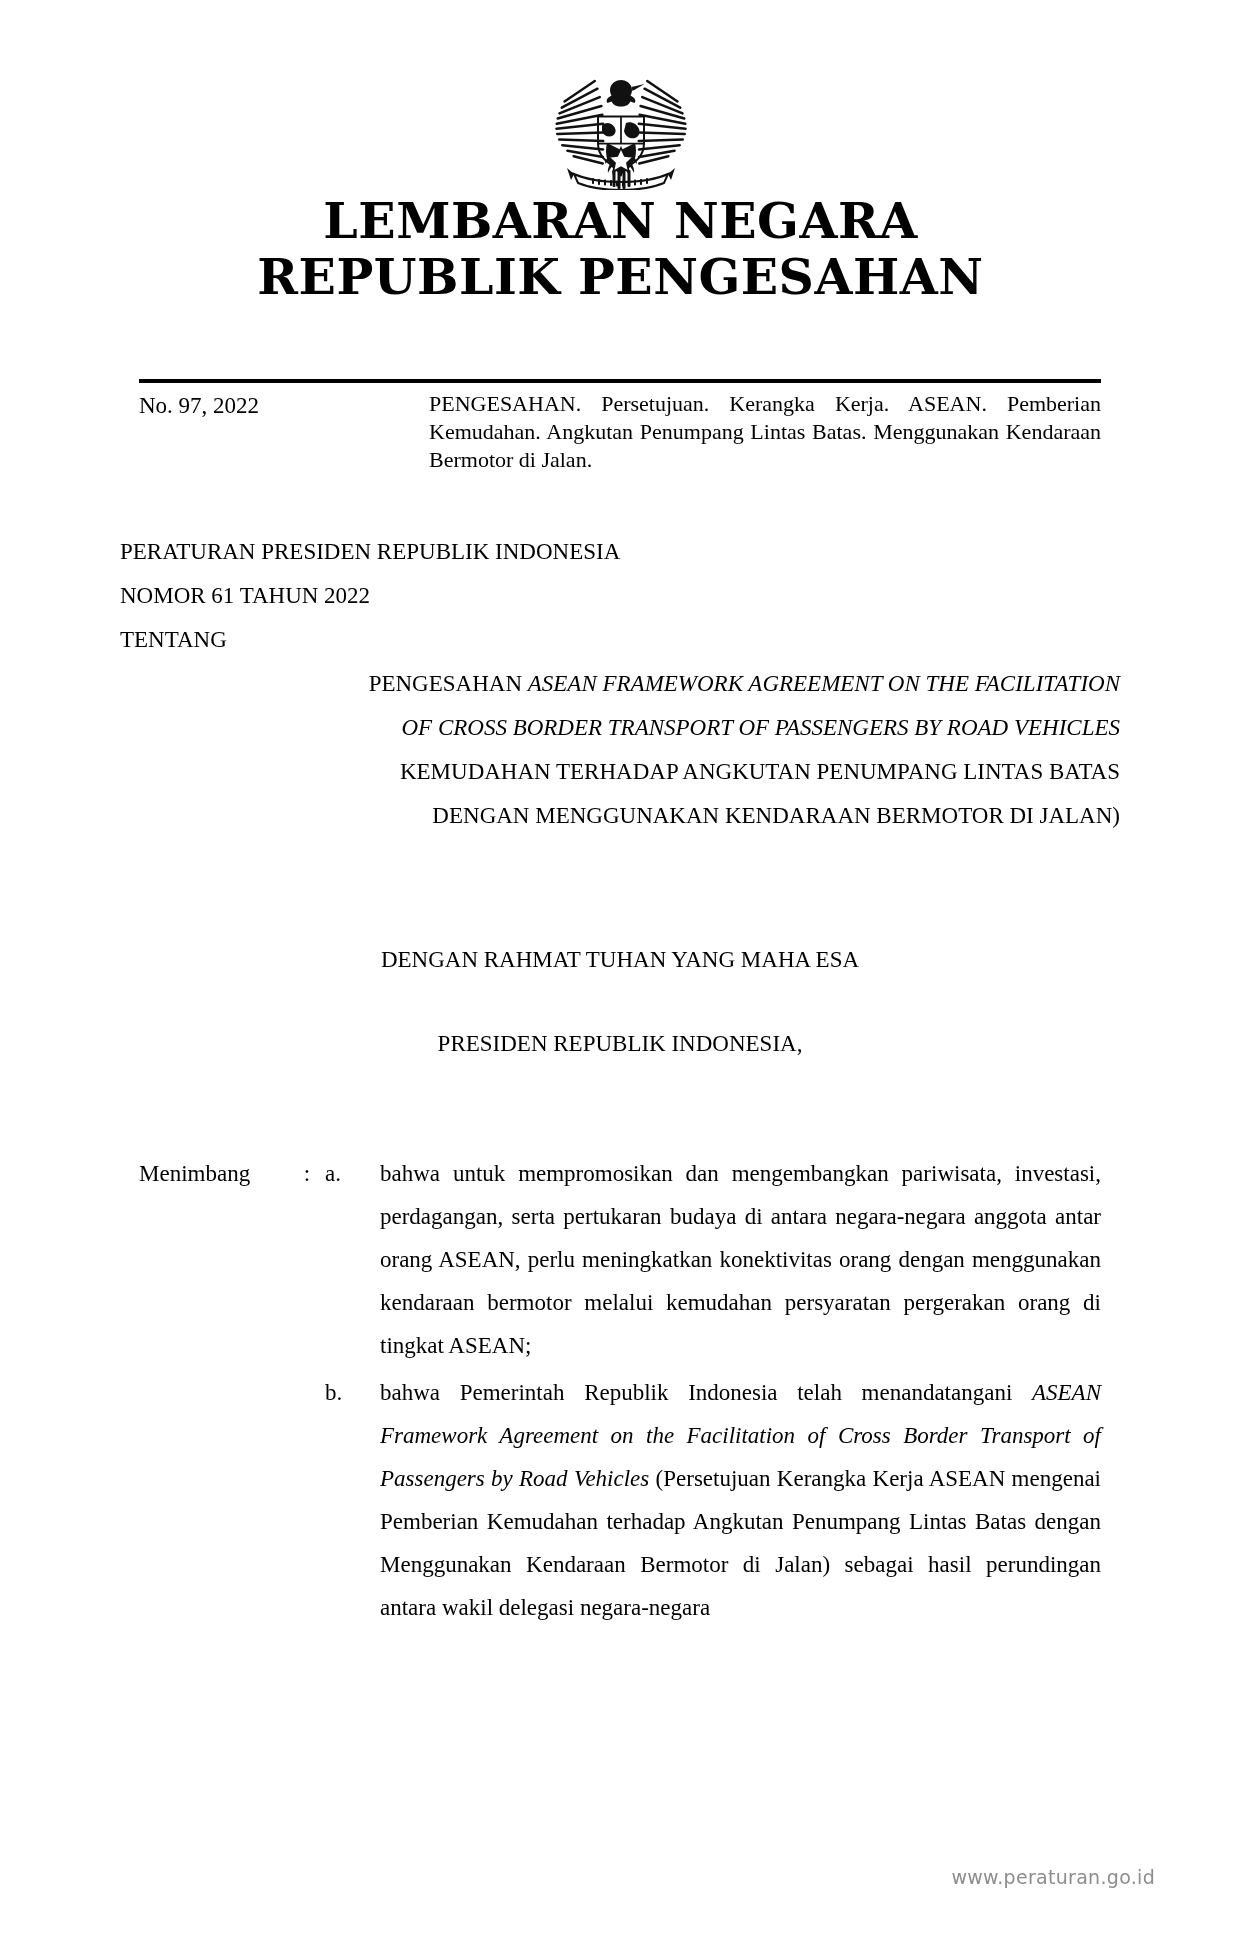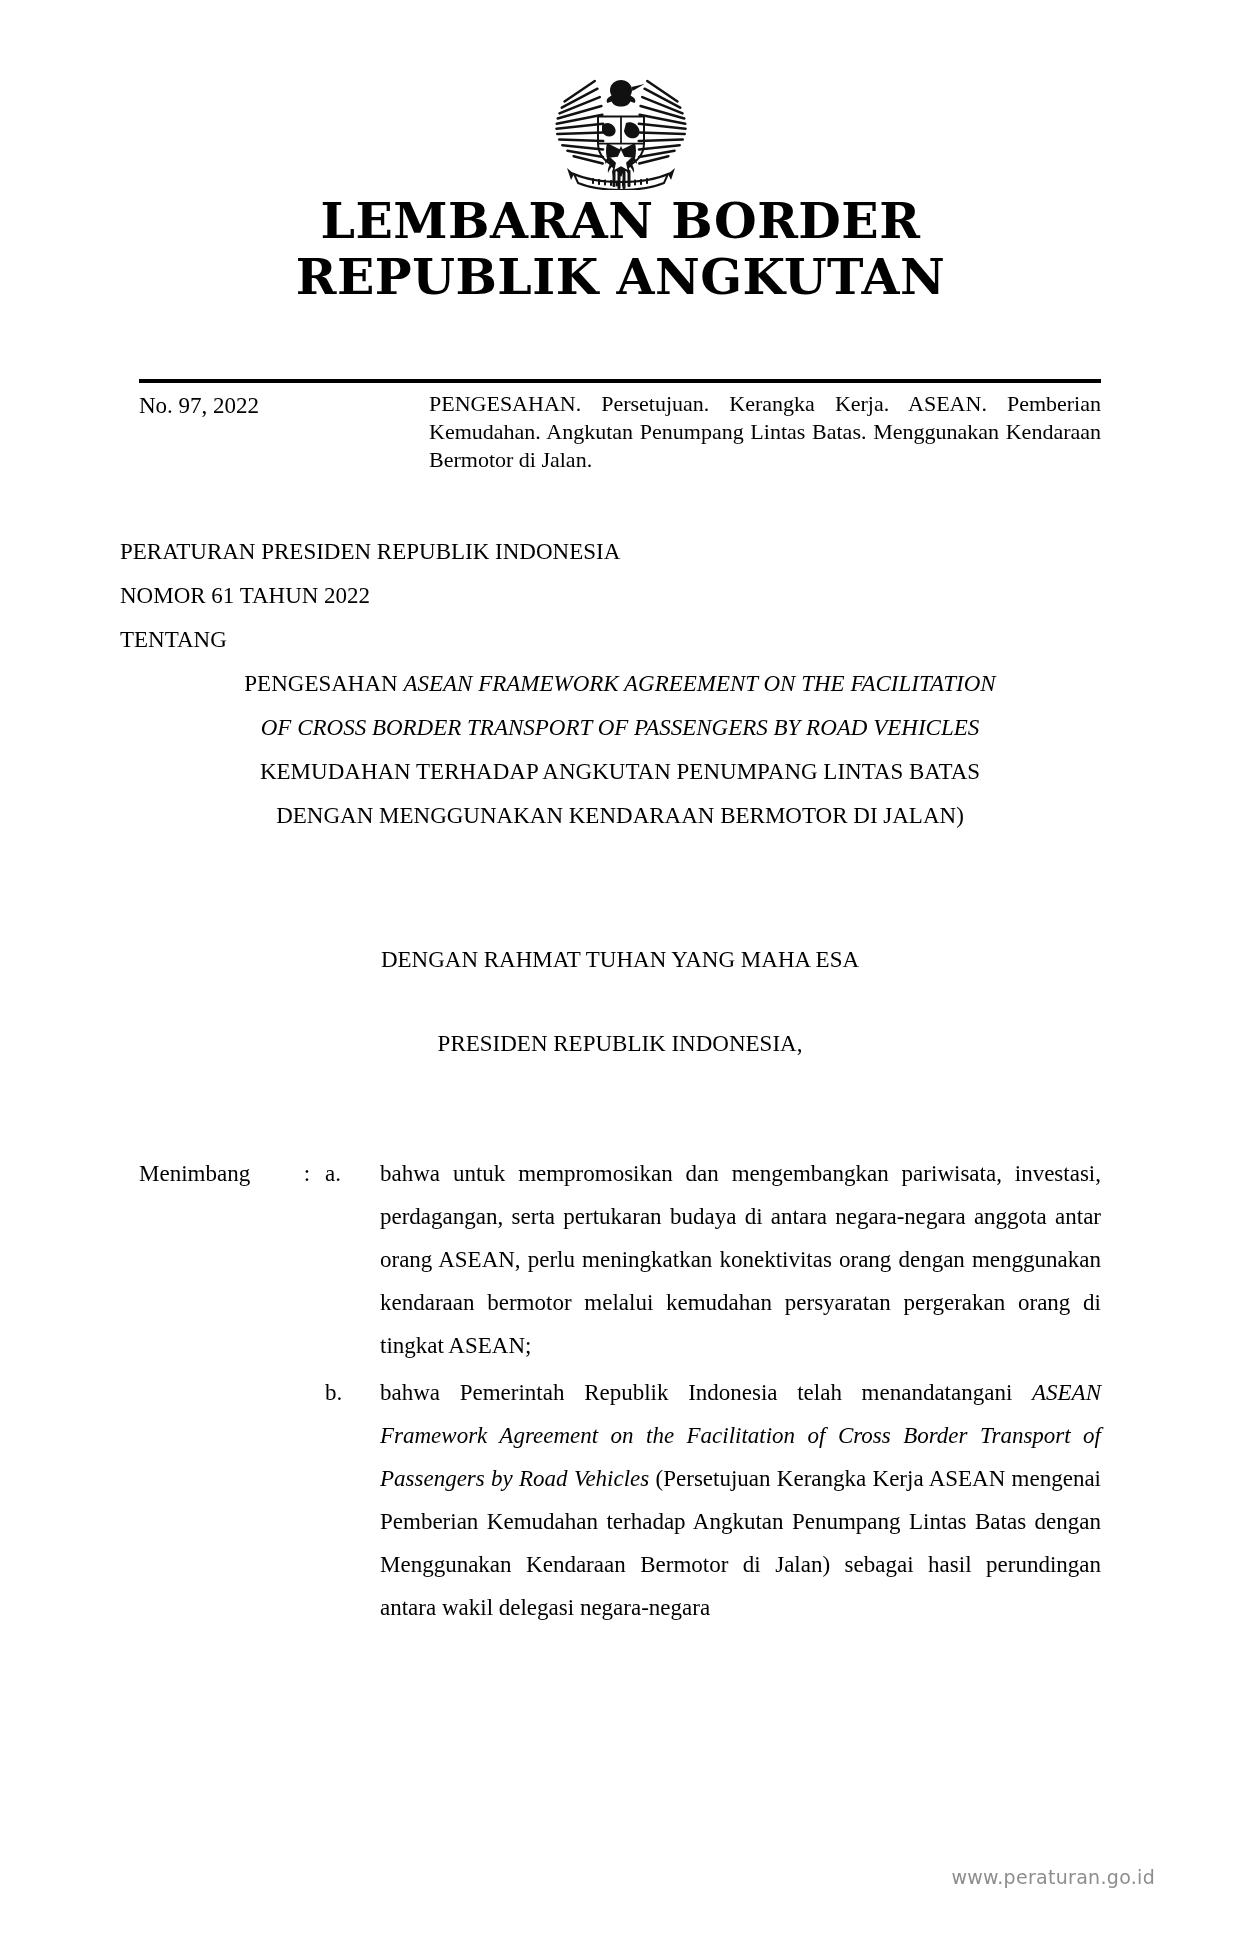--- a/index.html
+++ b/index.html
@@ -101,21 +101,21 @@
 
   .ttl-long {
     position: absolute;
     top: 662px;
     left: 120px;
     width: 1000px;
     text-align: center;
     font-size: 23px;
     line-height: 44px;
   }
-  .ttl-long .tline { display: block; }
+  .ttl-long .tline { display: block; text-align: right; }
   .ttl-long i { font-style: italic; }
 
   .bless {
     position: absolute;
     top: 938px;
     left: 120px;
     width: 1000px;
     text-align: center;
     font-size: 23px;
     line-height: 44px;
@@ -257,22 +257,22 @@
             <rect x="176" y="243" width="4" height="12" rx="1.5"></rect>
             <rect x="188" y="242" width="4" height="12" rx="1.5"></rect>
             <rect x="200" y="240" width="4" height="12" rx="1.5"></rect>
           </g>
         </g>
       </svg>
     </span>
   </div>
 
   <div class="masthead">
-    <span class="m-line1">LEMBARAN BORDER</span>
-    <span class="m-line2">REPUBLIK ANGKUTAN</span>
+    <span class="m-line1">LEMBARAN NEGARA</span>
+    <span class="m-line2">REPUBLIK PENGESAHAN</span>
   </div>
 
   <div class="hrule"></div>
 
   <div class="meta-row">
     <div class="meta-no">No. 97, 2022</div>
     <div class="meta-desc">PENGESAHAN. Persetujuan. Kerangka Kerja. ASEAN. Pemberian Kemudahan. Angkutan Penumpang Lintas Batas. Menggunakan Kendaraan Bermotor di Jalan.</div>
   </div>
 
   <div class="title-block">

